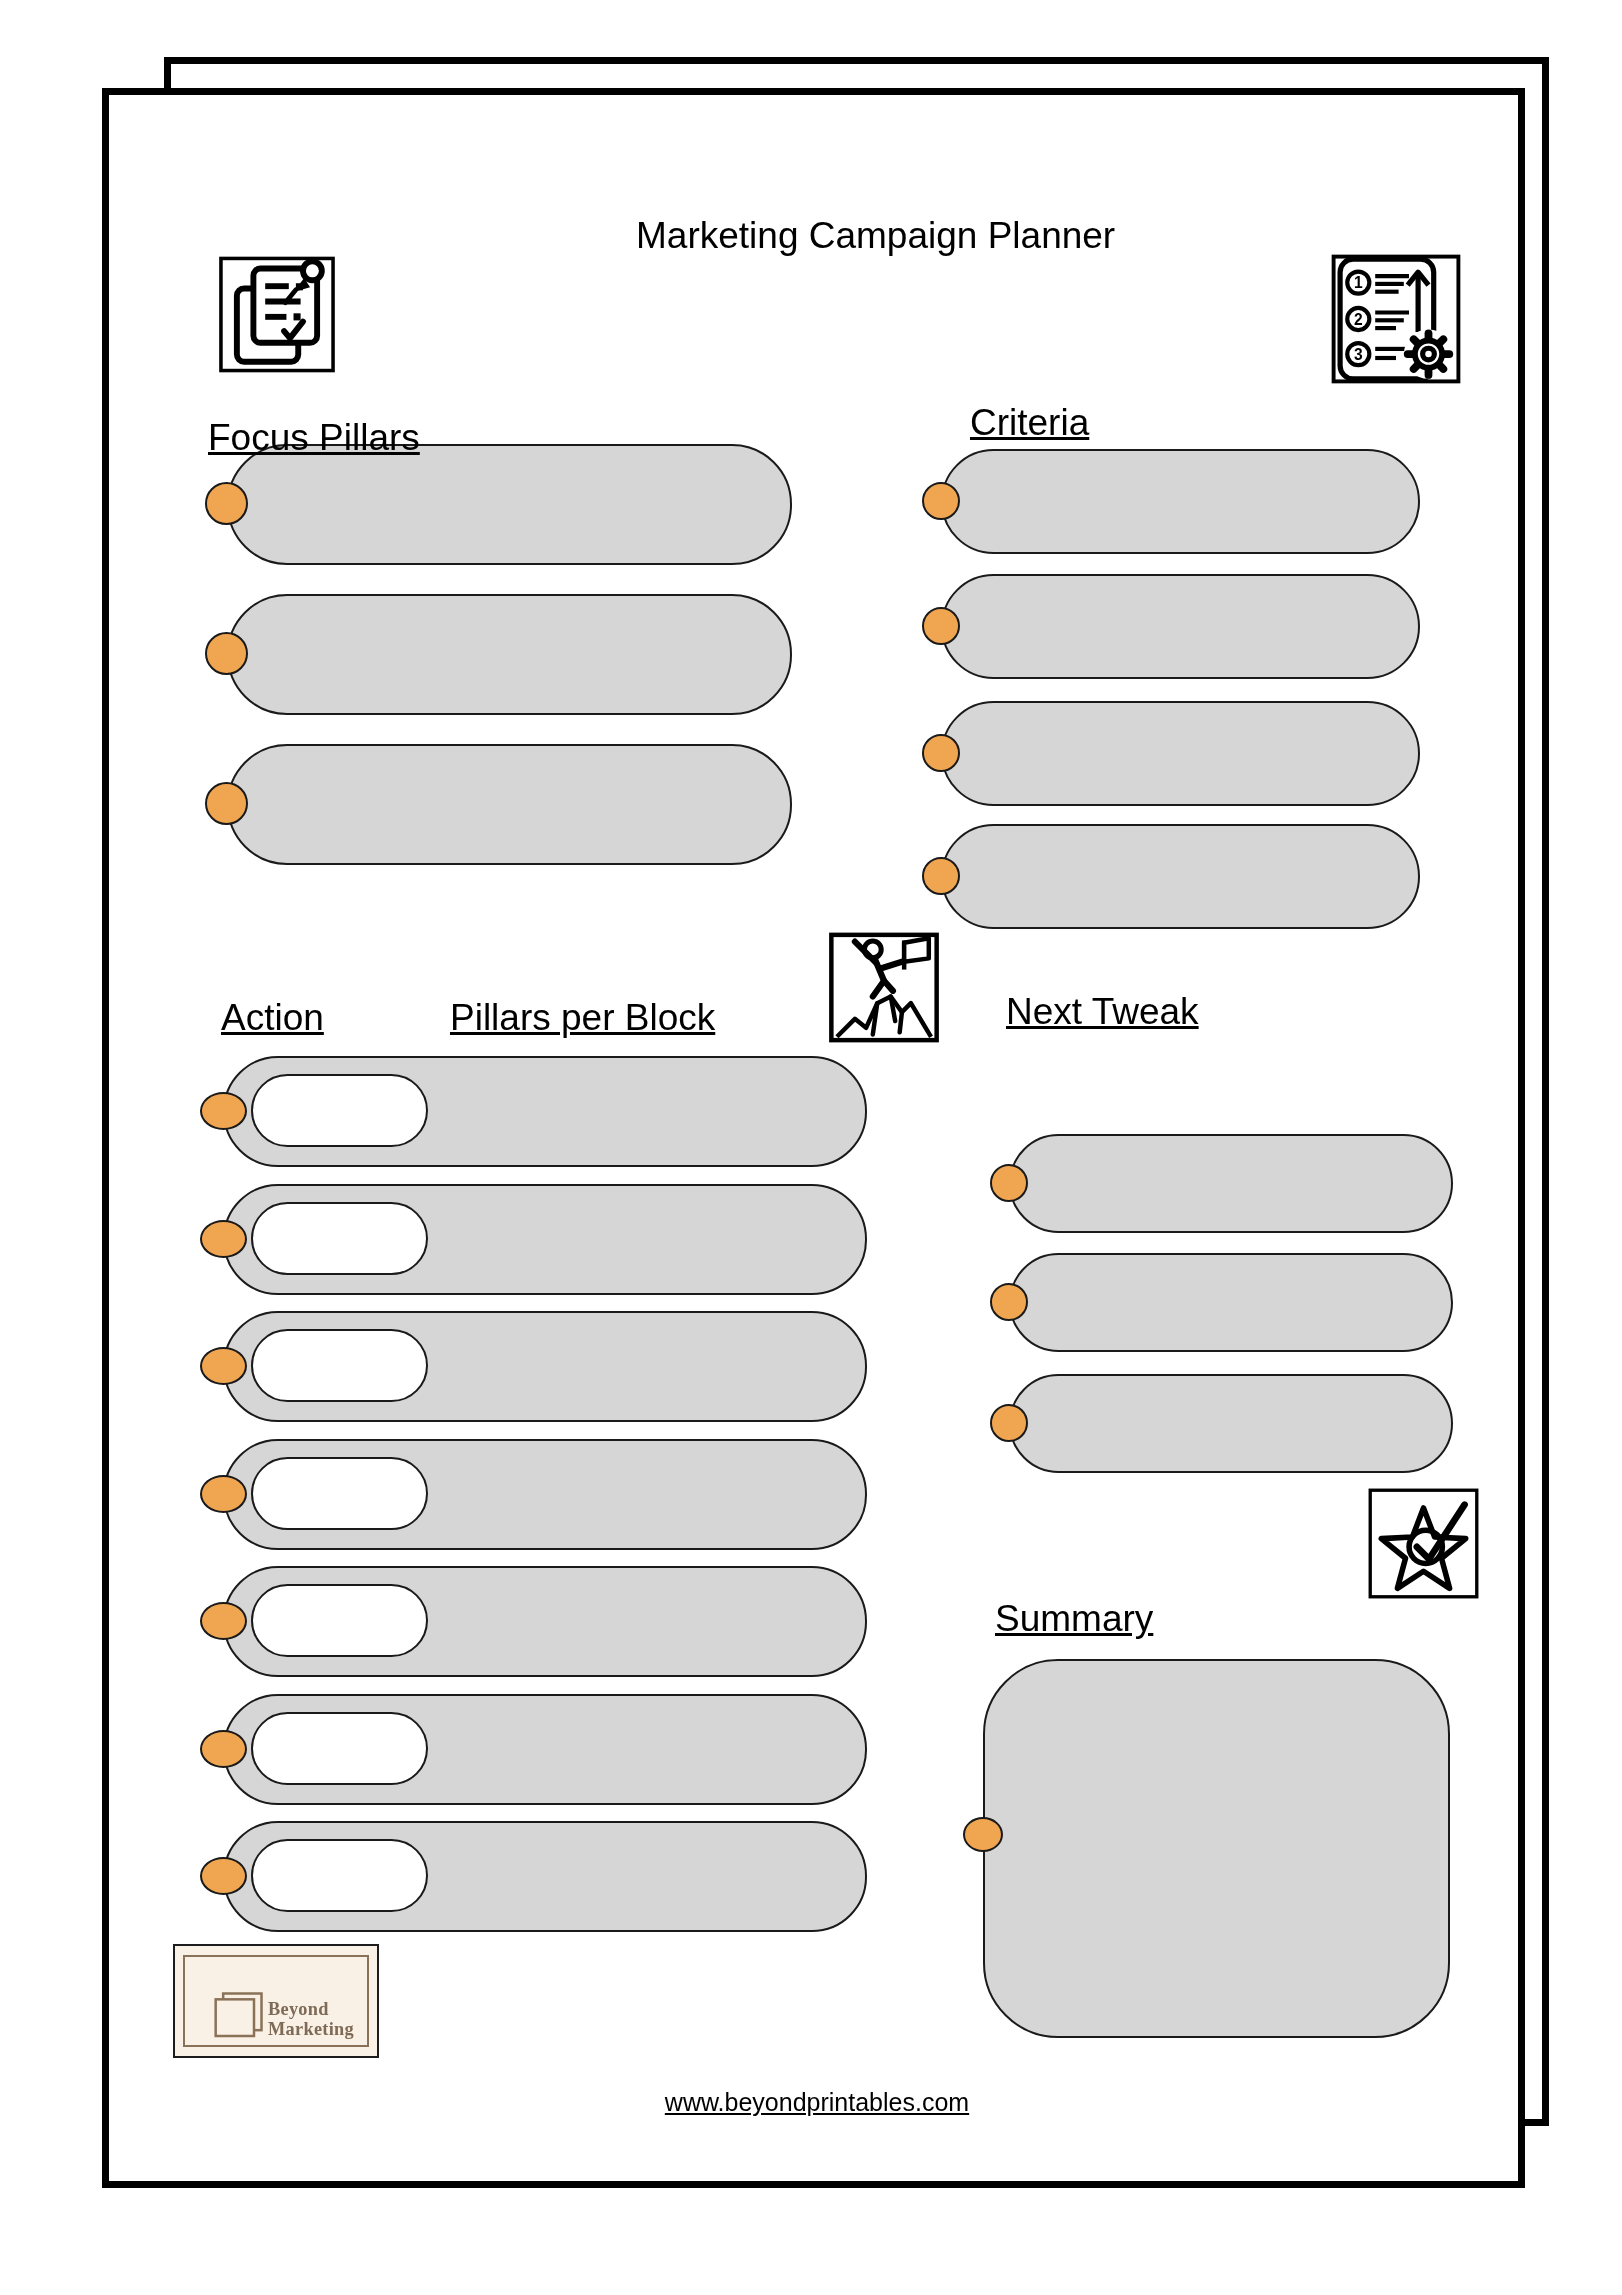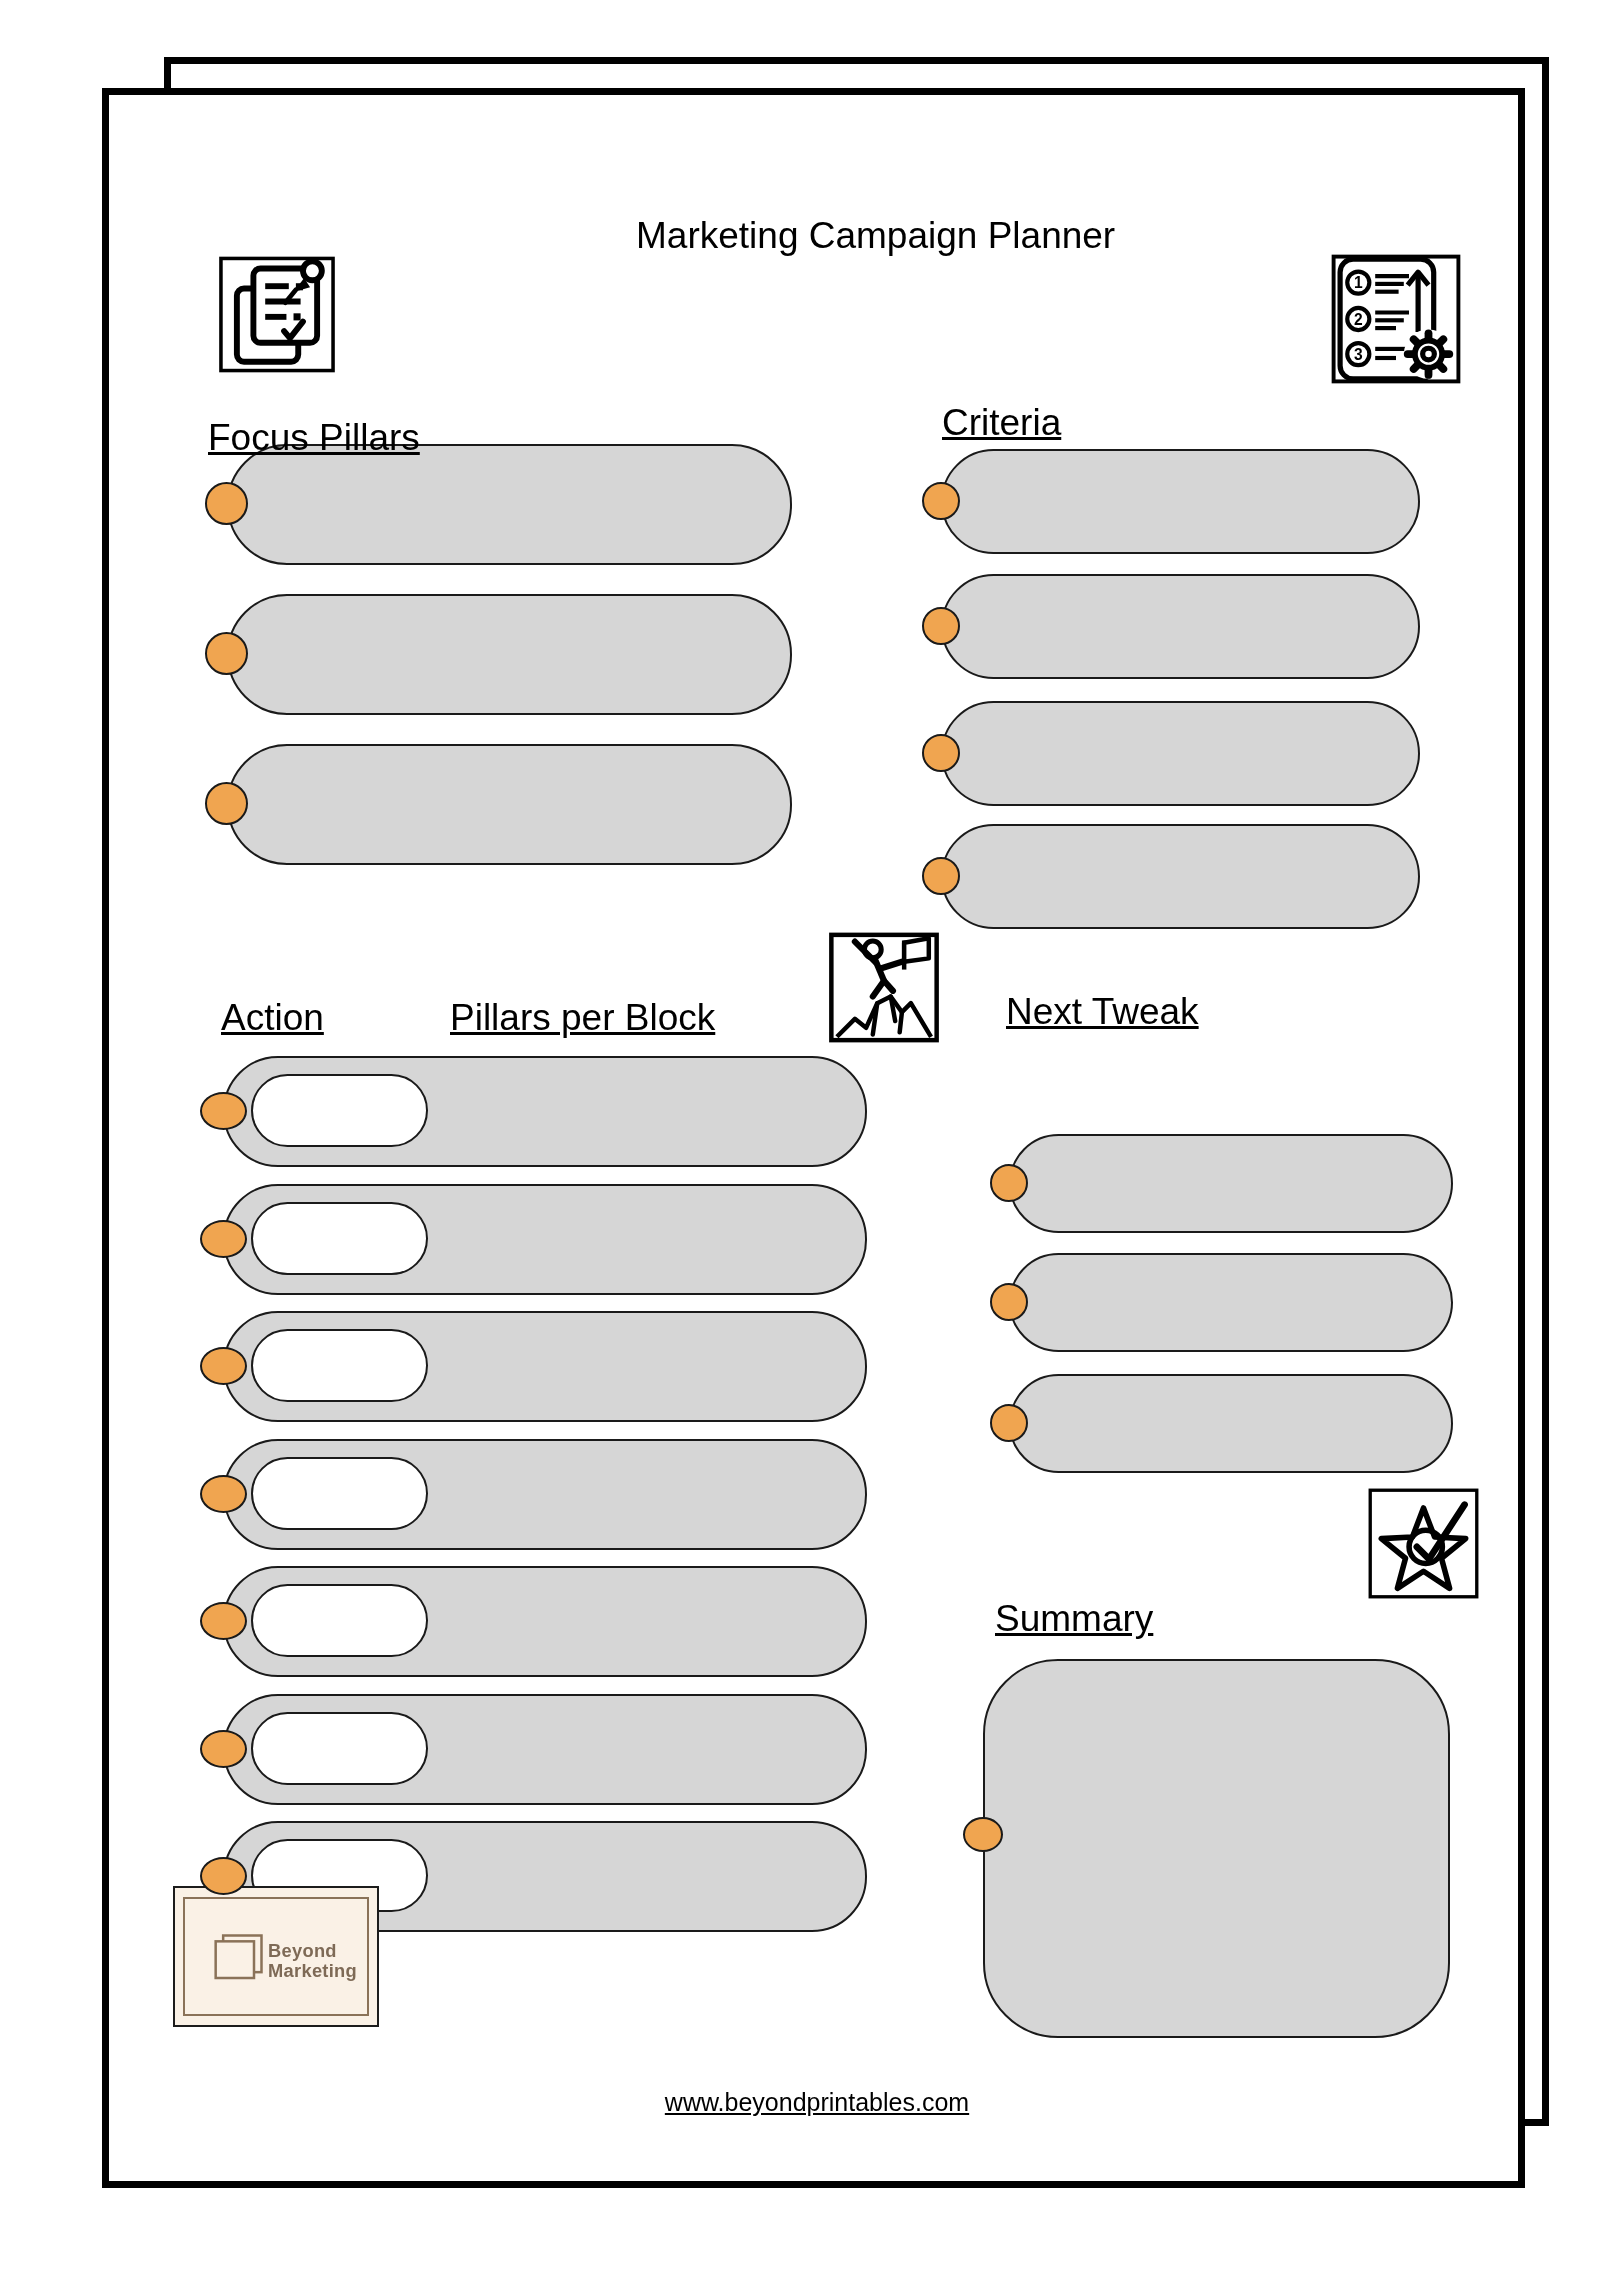--- a/index.html
+++ b/index.html
@@ -7,21 +7,21 @@
   .canvas{position:absolute;inset:0;}
 
   
   .shadow-page{position:absolute;left:164px;top:57px;width:1371px;height:2055px;background:#fff;border:7.5px solid #000;}
   .page{position:absolute;left:102px;top:88px;width:1409px;height:2086px;background:#fff;border:7.5px solid #000;}
 
   
   .title{position:absolute;left:629px;top:215px;font-size:37px;color:#000;white-space:nowrap;margin-left:7px;}
   .heading{position:absolute;font-size:37px;color:#000;white-space:nowrap;z-index:5;text-decoration:underline;}
   #h-focus{left:208px;top:417px;}
-  #h-criteria{left:942px;top:402px;}
+  #h-criteria{left:970px;top:402px;}
   #h-blocks{left:221px;top:997px;}
   #h-action{left:450px;top:997px;}
   #h-next{left:1006px;top:991px;}
   #h-summary{left:995px;top:1598px;}
 
   
   .section{position:absolute;}
   #sec-focus{left:227px;top:444px;width:565px;height:425px;}
   #sec-criteria{left:941px;top:449px;width:479px;height:484px;}
   #sec-blocks{left:223px;top:1056px;width:644px;height:880px;}
@@ -52,21 +52,21 @@
   #summary-dot{left:963px;top:1817px;width:40px;height:35px;}
 
   
   .icon{position:absolute;}
   #icon-notes{left:218px;top:254px;width:118px;height:121px;}
   #icon-steps{left:1331px;top:253px;width:130px;height:132px;}
   #icon-climber{left:828px;top:931px;width:112px;height:113px;}
   #icon-star{left:1363px;top:1488px;width:121px;height:111px;}
 
   
-  .logo-box{position:absolute;left:173px;top:1886px;width:206px;height:141px;background:var(--logo-background,#FAF1E6);border:2.1px solid #1c1c1c;box-sizing:border-box;}
+  .logo-box{position:absolute;left:173px;top:1944px;width:206px;height:114px;background:var(--logo-background,#FAF1E6);border:2.1px solid #1c1c1c;box-sizing:border-box;font-family:Liberation Serif, serif;}
   .logo-inner{position:absolute;left:8.3px;top:9.2px;right:8.3px;bottom:9.2px;border:2.1px solid var(--logo-accent,#8A7258);}
   .logo-pages{position:absolute;left:38px;top:45px;width:52px;height:50px;}
   .logo-text{position:absolute;left:93px;top:53px;font-size:18.3px;line-height:20px;font-weight:700;letter-spacing:0.3px;color:var(--logo-text,#7E6A56);}
 
   .website{position:absolute;left:817px;top:2088px;transform:translateX(-50%);font-size:25px;color:#000;text-decoration:underline;white-space:nowrap;}
 </style>
 </head>
 <body>
 
 <div class="canvas">

